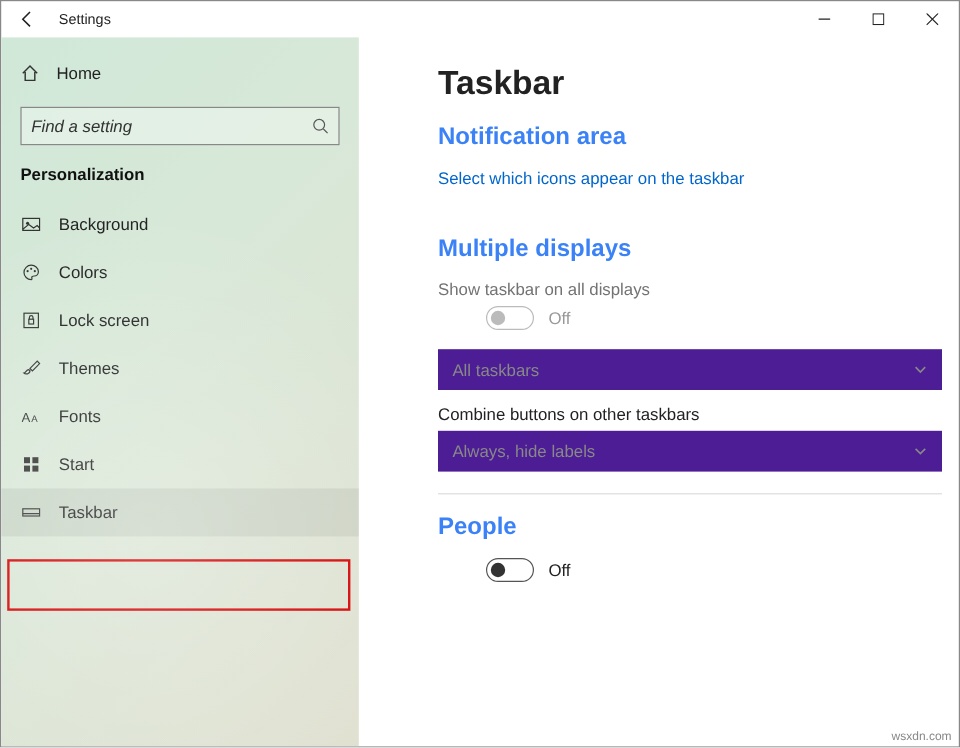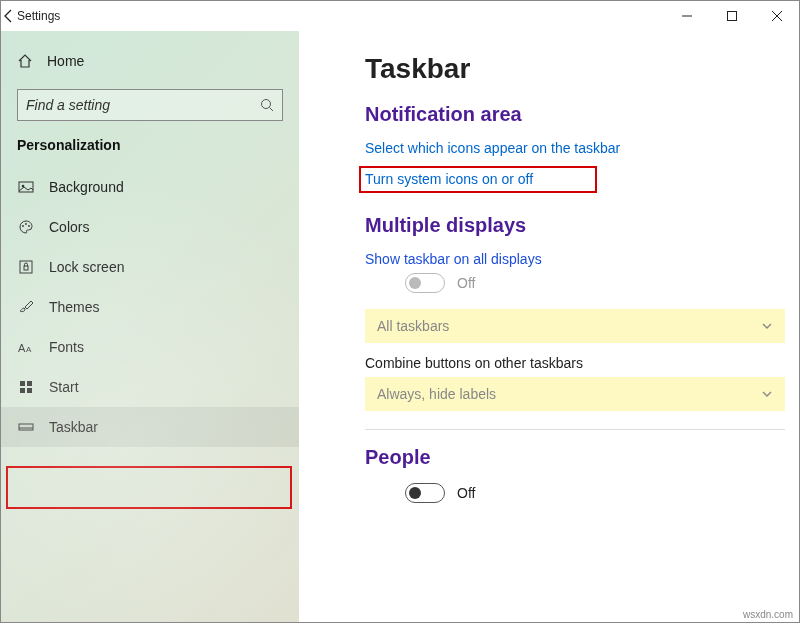--- a/index.html
+++ b/index.html
@@ -1,47 +1,47 @@
 <!DOCTYPE html>
 <html><head>
 <meta charset="utf-8">
 <style>
   * { box-sizing: border-box; margin: 0; padding: 0; font-family: "Segoe UI", sans-serif; }
   body { background: #fff; }
   .window { width: 800px; height: 623px; border: 1px solid #888; position: relative; display: flex; flex-direction: column; overflow: hidden; }
   .titlebar { height: 30px; display: flex; align-items: center; }
-  .titlebar-left { display: flex; align-items: center; font-size: 12px; color: #222; }
+  .titlebar-left { display: flex; align-items: center; gap: 18px; padding-left: 14px; font-size: 12px; color: #222; }
   .wincontrols { margin-left: auto; display: flex; }
   .winbtn { width: 45px; height: 30px; display: flex; align-items: center; justify-content: center; color: #222; }
   .content { flex: 1; display: flex; overflow: hidden; gap: 36px; }
   .sidebar { width: 298px; height: 100%; background: linear-gradient(135deg, #d0e8d8 0%, #d8e8d8 40%, #e0e0d0 100%); padding: 12px 0 0 0; position: relative; }
   .sidebar::after { content:""; position:absolute; inset:0; background: radial-gradient(circle at 40% 70%, rgba(255,255,255,0.25), transparent 60%); pointer-events:none;}
   .home-row { display: flex; align-items: center; gap: 14px; padding: 6px 16px; height: 36px; font-size: 14px; color: #222; cursor: pointer; }
   .searchbox { margin: 10px 16px 14px 16px; height: 32px; background: rgba(255,255,255,0.35); border: 1px solid #888; display: flex; align-items: center; padding: 0 8px; }
   .searchbox input { flex:1; border:none; background:transparent; outline:none; font-size: 14px; color:#333; font-style: italic;}
   .searchbox input::placeholder { color:#333; font-style: italic; }
   .section-title { font-size: 14px; font-weight: 600; padding: 2px 16px 14px 16px; color:#111; }
   .navitem { display:flex; align-items:center; gap:14px; height:40px; padding:0 16px; font-size:14px; color:#222; cursor:pointer; position:relative;}
   .navitem.selected { background: rgba(0,0,0,0.07); }
   .navitem .icon { width:18px; display:flex; align-items:center; justify-content:center; color:#333;}
   .redbox { position:absolute; border:2px solid #d40000; pointer-events:none; }
   .main { flex:1; padding: 22px 30px 0 30px; overflow-y:auto; overflow-x:hidden; }
   .page-title { font-size:28px; font-weight:600; color:#222; margin-bottom:18px;}
-  .subheading { font-size:20px; font-weight:600; color:#4c1d95; margin: 8px 0 14px 0;}
+  .subheading { font-size:20px; font-weight:600; color:#3b82f6; margin: 8px 0 14px 0;}
   .link { color:#0066cc; font-size:14px; margin-bottom:14px; display:block; cursor:pointer; }
   .label { font-size:14px; color:#222; margin-bottom:6px; margin-top:10px; }
-  .label.disabled { color:#1d4ed8; }
+  .label.disabled { color:#737373; }
   .toggle-row { display:flex; align-items:center; gap:12px; margin-bottom:16px;margin-left:40px;}
   .toggle { width:40px; height:20px; border:1px solid #555; border-radius:10px; position:relative; background:#fff; cursor:pointer;}
   .toggle.disabled { border-color:#bbb; cursor:default;}
   .knob { width:12px; height:12px; border-radius:50%; background:#333; position:absolute; top:3px; left:3px;}
   .toggle.disabled .knob { background:#bbb;}
   .toggle-label { font-size:14px; color:#222;}
   .toggle-label.disabled { color:#999;}
-  .dropdown { width:420px; height:34px; background:#fef9c3; color:#888; font-size:14px; display:flex; align-items:center; padding:0 12px; margin-bottom:12px; justify-content:space-between; cursor:default;}
+  .dropdown { width:420px; height:34px; background:#4c1d95; color:#888; font-size:14px; display:flex; align-items:center; padding:0 12px; margin-bottom:12px; justify-content:space-between; cursor:default;}
   .chev { color:#888; }
   .divider { border:none; border-top:1px solid #ddd; margin:18px 0 16px 0; width:420px;}
   .link-highlight { position:relative; display:inline-block;}
   .watermark { position:absolute; bottom:2px; right:6px; font-size:10px; color:#888; }
   
   svg { display:block; }
 </style>
 </head>
 <body>
 
@@ -171,24 +171,20 @@
       </div>
 
       <div class="redbox" style="left:5px; top:435px; width:286px; height:43px;"></div>
     </div>
 
     <div class="main">
       <div class="page-title">Taskbar</div>
 
       <div class="subheading">Notification area</div>
       <span class="link">Select which icons appear on the taskbar</span>
-      <span class="link-highlight">
-        <span class="link" style="margin-bottom:0;">Turn system icons on or off</span>
-        <div class="redbox" style="left:-6px; top:-5px; width:238px; height:27px;"></div>
-      </span>
 
       <div style="height:18px;"></div>
       <div class="subheading">Multiple displays</div>
 
       <div class="label disabled">Show taskbar on all displays</div>
       <div class="toggle-row">
         <div class="toggle disabled">
             <div class="knob"></div>
           </div>
         <span class="toggle-label disabled">Off</span>

